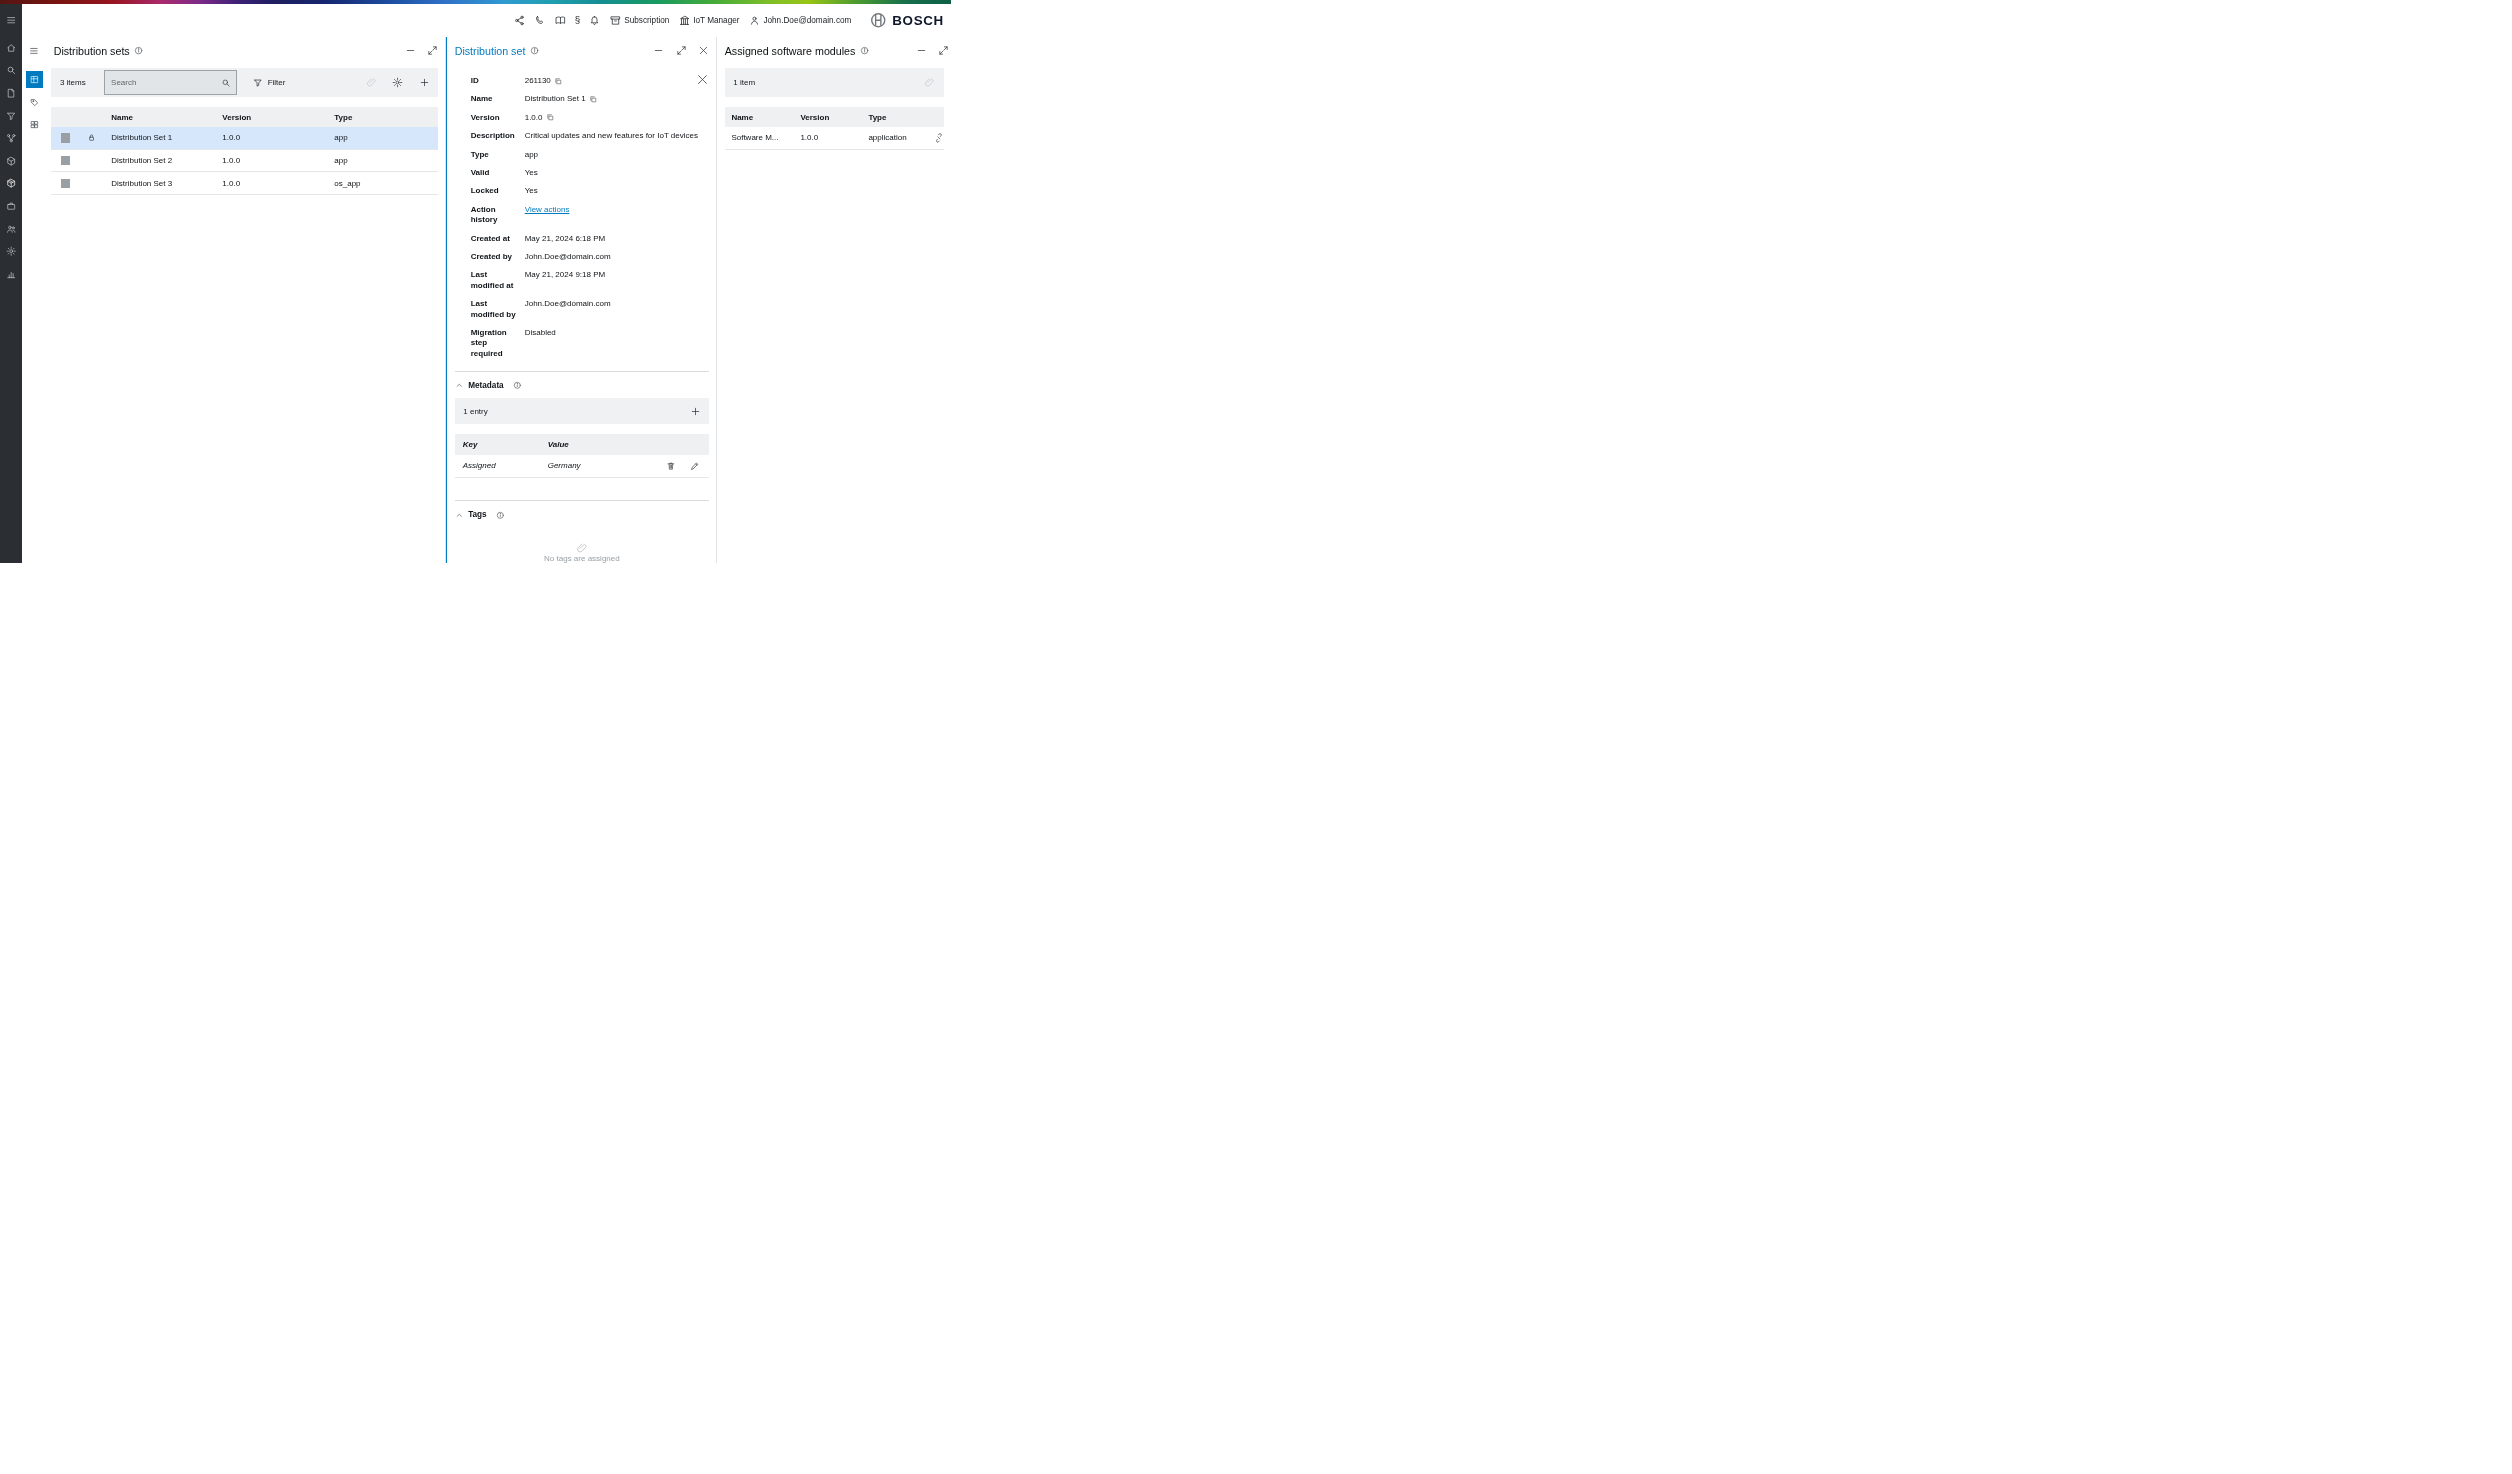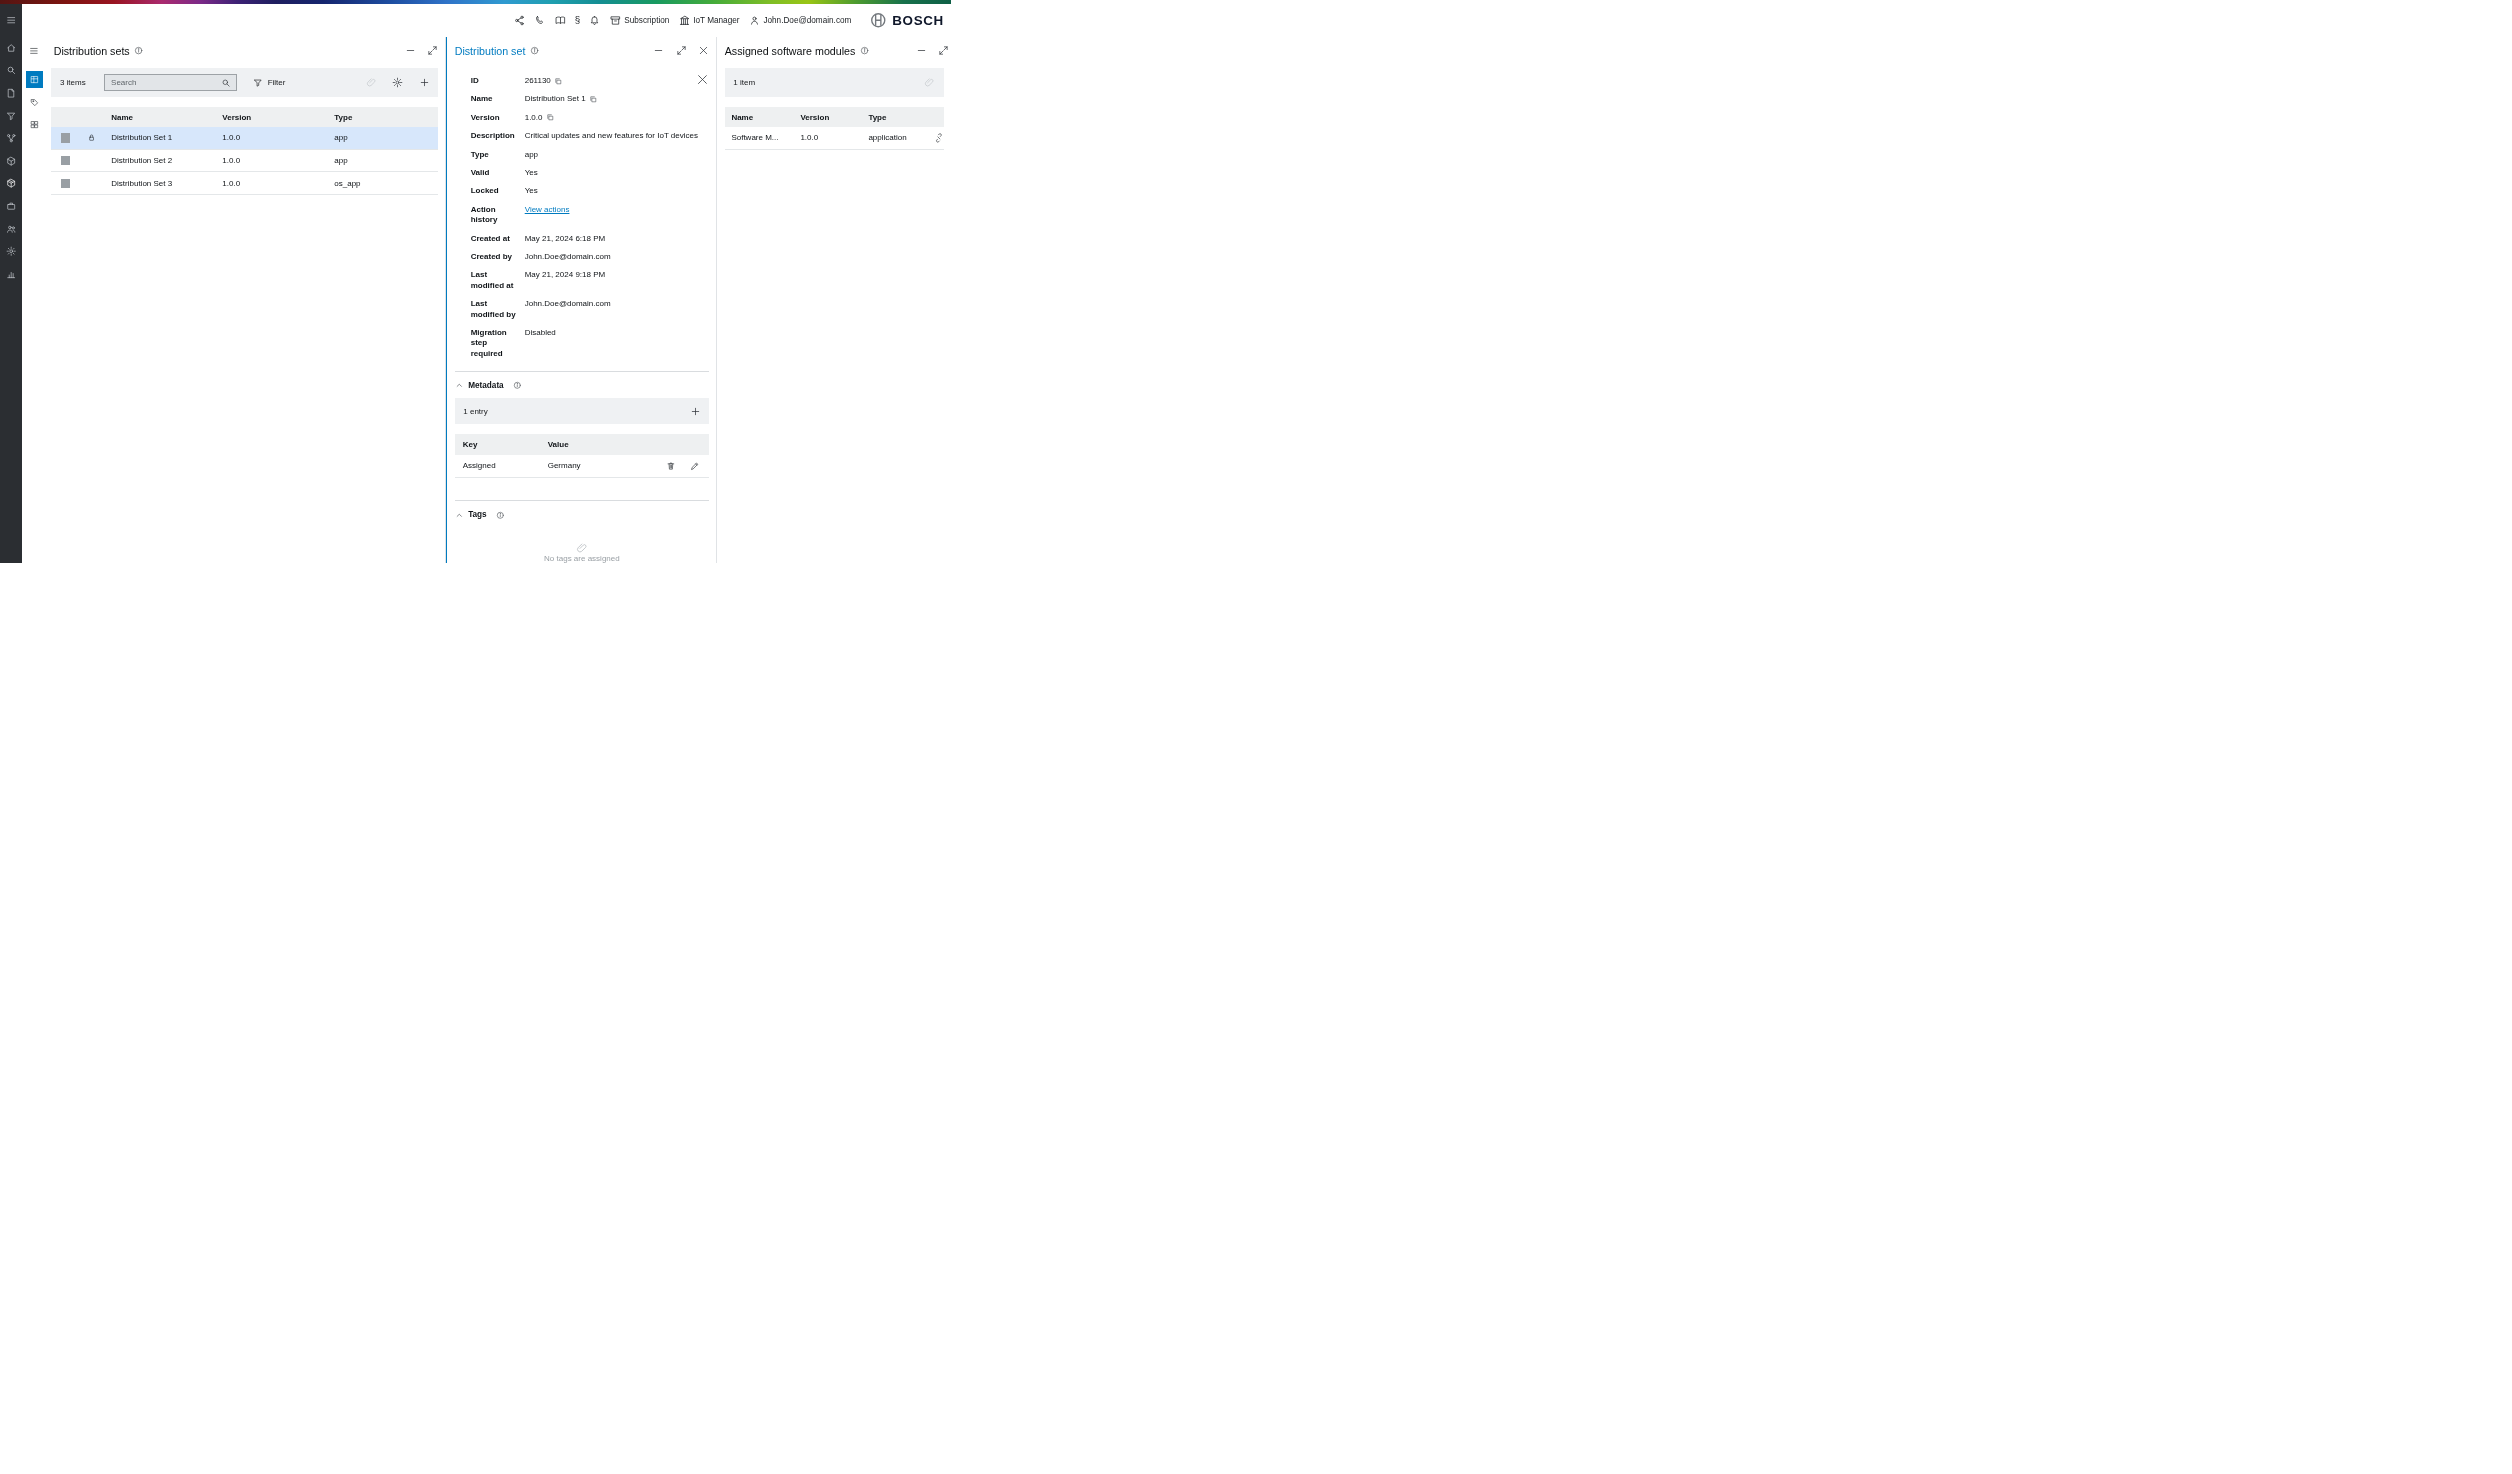--- a/index.html
+++ b/index.html
@@ -50,21 +50,21 @@
   .panel-title.blue { color:#007bc0; }
   .info-btn { background:none; border:none; color:#43484d; cursor:pointer; margin-left:4.3px; display:flex; }
   .titlebar-controls { margin-left:auto; display:flex; gap:11.6px; align-items:center; }
   .ctl-btn { background:none; border:none; color:#2e3338; cursor:pointer; display:flex; padding:0; }
   .panel-modules .titlebar-controls { gap:11px; }
   .panel-modules .panel-titlebar { padding-right:2.4px; }
   
   .toolbar { height:29px; flex:none; background:#eff1f3; margin:3.7px 7.3px 5.5px 4.9px; display:flex; align-items:center; padding:0 8.6px; }
   .panel-detail .toolbar, .panel-modules .toolbar { margin-left:7.3px; }
   .items-count { font-size:8px; color:#17191c; white-space:nowrap; }
-  .searchbox { display:flex; align-items:center; width:133px; height:17px; background:#e2e5e8;
+  .searchbox { display:flex; align-items:center; width:133px; height:25px; background:#e2e5e8;
     border:0.6px solid #9da2a6; margin-left:18.3px; padding:0 4.9px 0 6.1px; }
   .searchbox input { flex:1; min-width:0; border:none; background:transparent; outline:none;
     font-family:inherit; font-size:8px; color:#17191c; }
   .searchbox input::placeholder { color:#60666b; }
   .searchbox .mag { color:#2e3338; flex:none; }
   .filter-btn { display:flex; align-items:center; gap:4.9px; background:none; border:none; margin-left:16px;
     font-family:inherit; font-size:8px; color:#17191c; cursor:pointer; }
   .toolbar-right { margin-left:auto; display:flex; align-items:center; gap:15.3px; }
   .tb-btn { background:none; border:none; color:#2e3338; cursor:pointer; display:flex; padding:0; }
   .tb-btn.disabled { color:#c4c8cc; cursor:default; }
@@ -90,21 +90,21 @@
   .field .fvalue { display:flex; align-items:flex-start; gap:3.7px; min-width:0; }
   .fvalue .copy { color:#43484d; margin-top:0.6px; }
   .fvalue a { color:#007bc0; font-weight:500; }
   .tools-btn { position:absolute; right:8.6px; top:2.4px; background:none; border:none; color:#2e3338; cursor:pointer; display:flex; }
   .divider { border:none; border-top:0.6px solid #d9dcdf; margin:7.3px 7.3px 0 7.3px; }
   .section-head { display:flex; align-items:flex-end; gap:4.9px; margin:9.2px 7.3px 6.1px 7.3px; }
   .section-head .chev { color:#2e3338; background:none; border:none; display:flex; cursor:pointer; padding:0; }
   .section-head .stitle { font-weight:700; font-size:8.2px; }
   .sub-toolbar { height:29px; background:#eff1f3; margin:2.4px 7.3px 5.5px 7.3px; display:flex; align-items:center; padding:0 8.6px; }
   .sub-toolbar .toolbar-right { gap:0; }
-  .meta-table { margin:3.7px 7.3px 0 7.3px; }
+  .meta-table { margin:3.7px 7.3px 0 7.3px;font-style:italic; }
   .meta-grid { display:grid; grid-template-columns:85px 1fr auto; align-items:center; height:23px; padding:0 9.8px 0 8px; }
   .t-header.meta-grid { height:21px; }
   .meta-actions { display:flex; gap:14px; }
   .icon-btn { background:none; border:none; color:#2e3338; cursor:pointer; display:flex; padding:0; }
   .tags-empty { display:flex; flex-direction:column; align-items:center; gap:0; padding-top:16px; color:#9aa0a5; }
   .tags-empty .clip { color:#b8bcc0; }
 </style>
 </head>
 <body>
 

